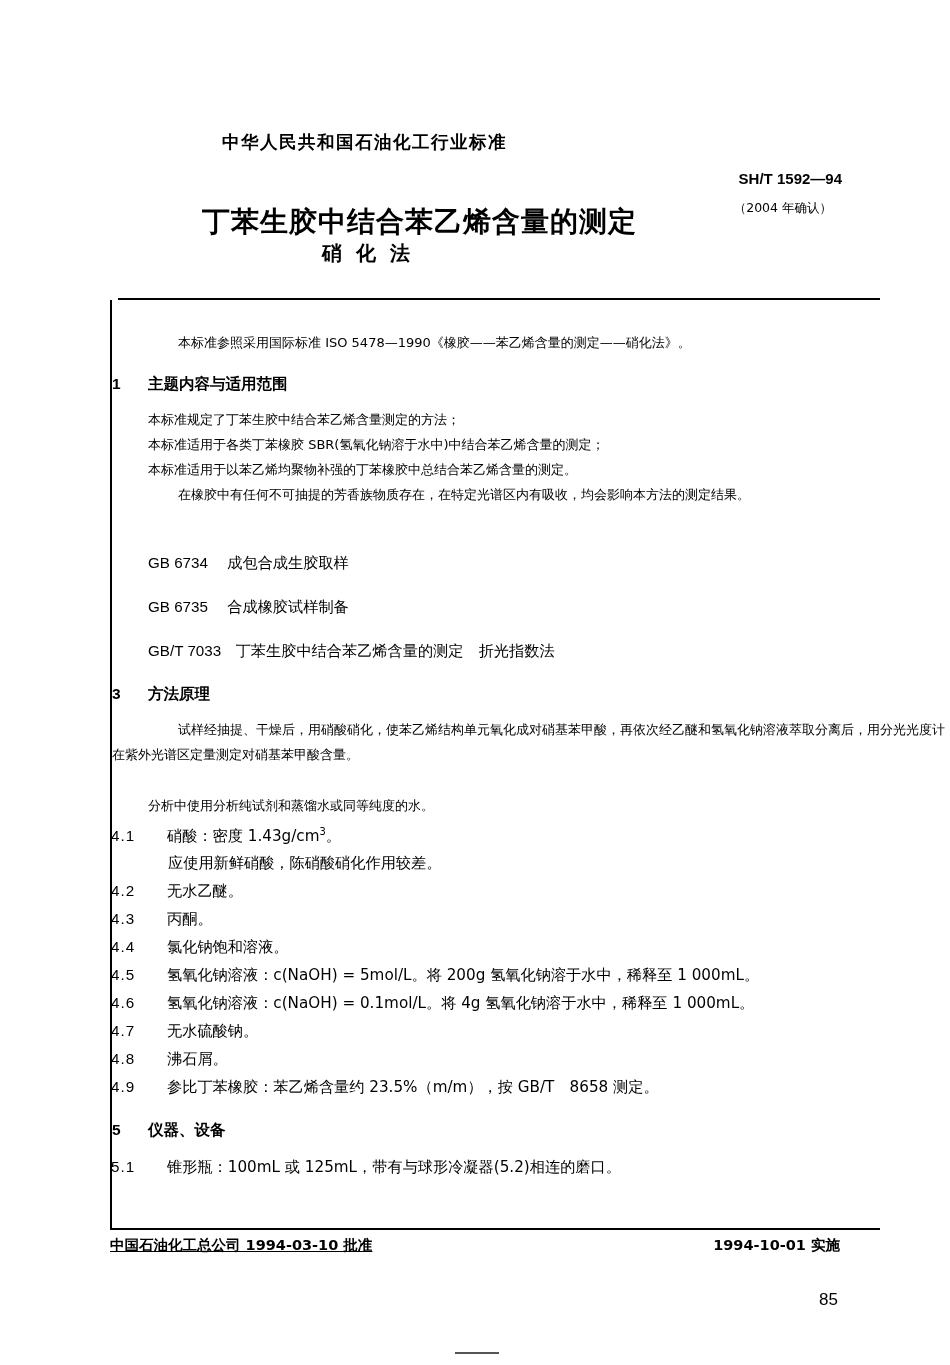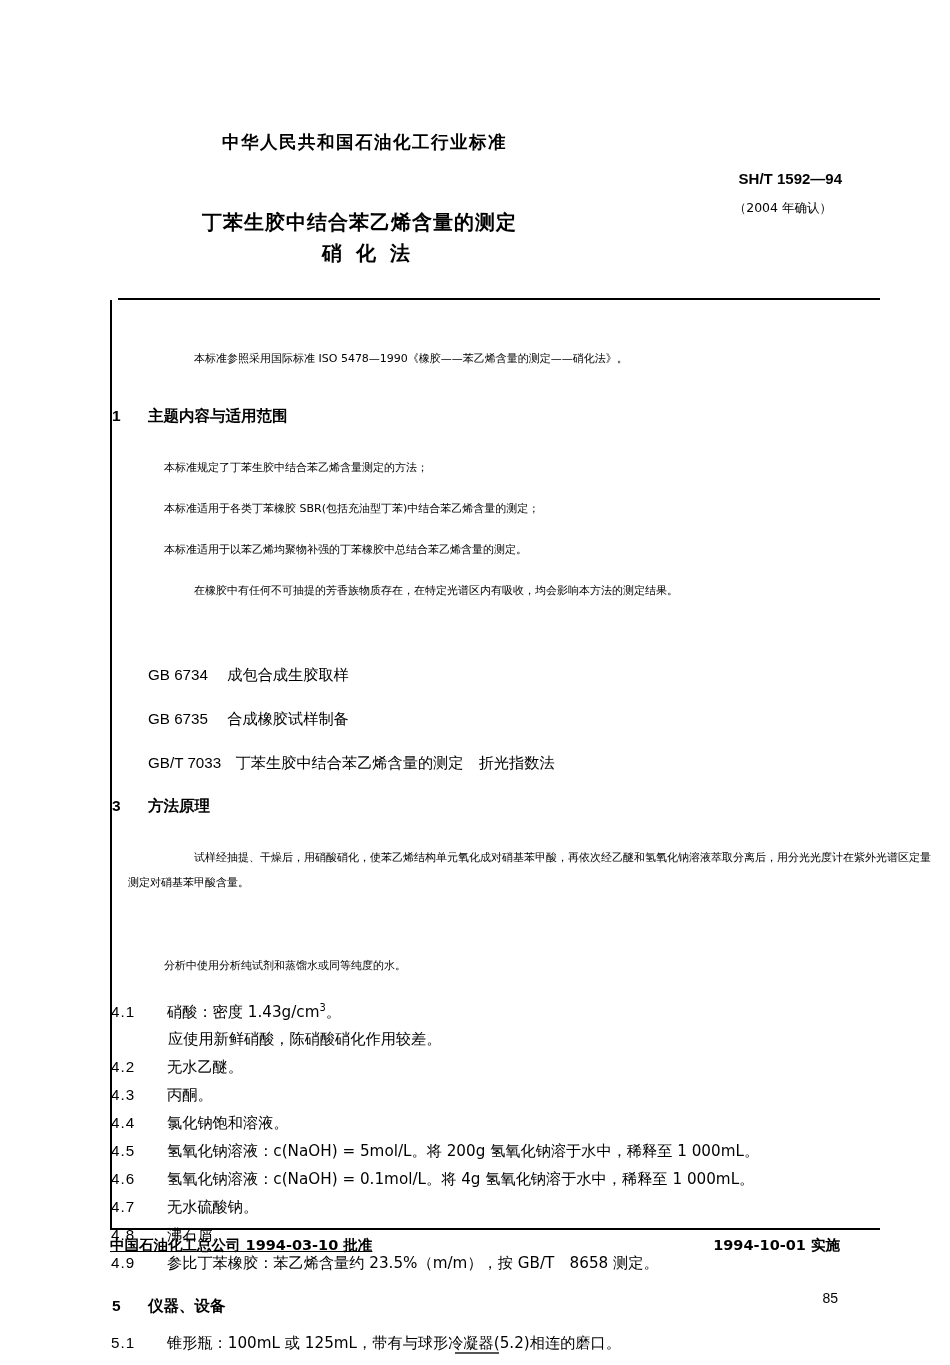--- a/index.html
+++ b/index.html
@@ -40,22 +40,22 @@
   }
   .std-confirm {
     position: absolute;
     right: 118px;
     top: 200px;
     font-size: 12.5px;
   }
   .doc-title {
     position: absolute;
     left: 202px;
-    top: 209px;
-    font-size: 20px;
+    top: 203px;
+    font-size: 28px;
     font-weight: bold;
     letter-spacing: 1px;
   }
   .doc-subtitle {
     position: absolute;
     left: 322px;
     top: 240px;
     font-size: 20px;
     font-weight: bold;
     letter-spacing: 14px;
@@ -85,23 +85,23 @@
     background: #000;
   }
   
   .body-wrap {
     position: absolute;
     left: 0;
     top: 330px;
     width: 950px;
   }
   .para {
-    font-size: 11px;
+    font-size: 13px;
     line-height: 25px;
-    margin: 16px;
+    margin: 0;
   }
   .indent2 {
     padding-left: 148px;
     text-indent: 0;
   }
   .indent-first {
     padding-left: 148px;
     text-indent: 30px;
   }
   .sec-head {
@@ -151,21 +151,21 @@
     position: absolute;
     right: 110px;
     top: 1236px;
     font-size: 14.5px;
     font-weight: bold;
   }
   .page-num {
     position: absolute;
     right: 112px;
     top: 1290px;
-    font-size: 14px;
+    font-size: 17px;
     font-family: "Liberation Sans", sans-serif;
   }
   .bottom-tick {
     position: absolute;
     left: 455px;
     top: 1352px;
     width: 44px;
     height: 1.5px;
     background: #555;
   }
@@ -188,21 +188,21 @@
 
     <p class="para indent-first">本标准参照采用国际标准 ISO 5478—1990《橡胶——苯乙烯含量的测定——硝化法》。</p>
 
     <div class="gap-m"></div>
 
     <div class="sec-head">
       <span class="num">1</span><span>主题内容与适用范围</span>
     </div>
     <div class="gap-s"></div>
     <p class="para indent2">本标准规定了丁苯生胶中结合苯乙烯含量测定的方法；</p>
-    <p class="para indent2">本标准适用于各类丁苯橡胶 SBR(包括充油型丁苯)中结合苯乙烯含量的测定；</p>
+    <p class="para indent2">本标准适用于各类丁苯橡胶 SBR(氢氧化钠溶于水中)中结合苯乙烯含量的测定；</p>
     <p class="para indent2">本标准适用于以苯乙烯均聚物补强的丁苯橡胶中总结合苯乙烯含量的测定。</p>
     <p class="para indent-first" style="padding-left:112px; text-indent:66px;">在橡胶中有任何不可抽提的芳香族物质存在，在特定光谱区内有吸收，均会影响本方法的测定结果。</p>
 
     <div class="gap-m"></div>
 
     <div class="gap-s"></div>
     <div class="ref-line">
       <span class="rcode">GB 6734</span>&nbsp;&nbsp;&nbsp;&nbsp;<span>成包合成生胶取样</span>
     </div>
     <div class="ref-line">

